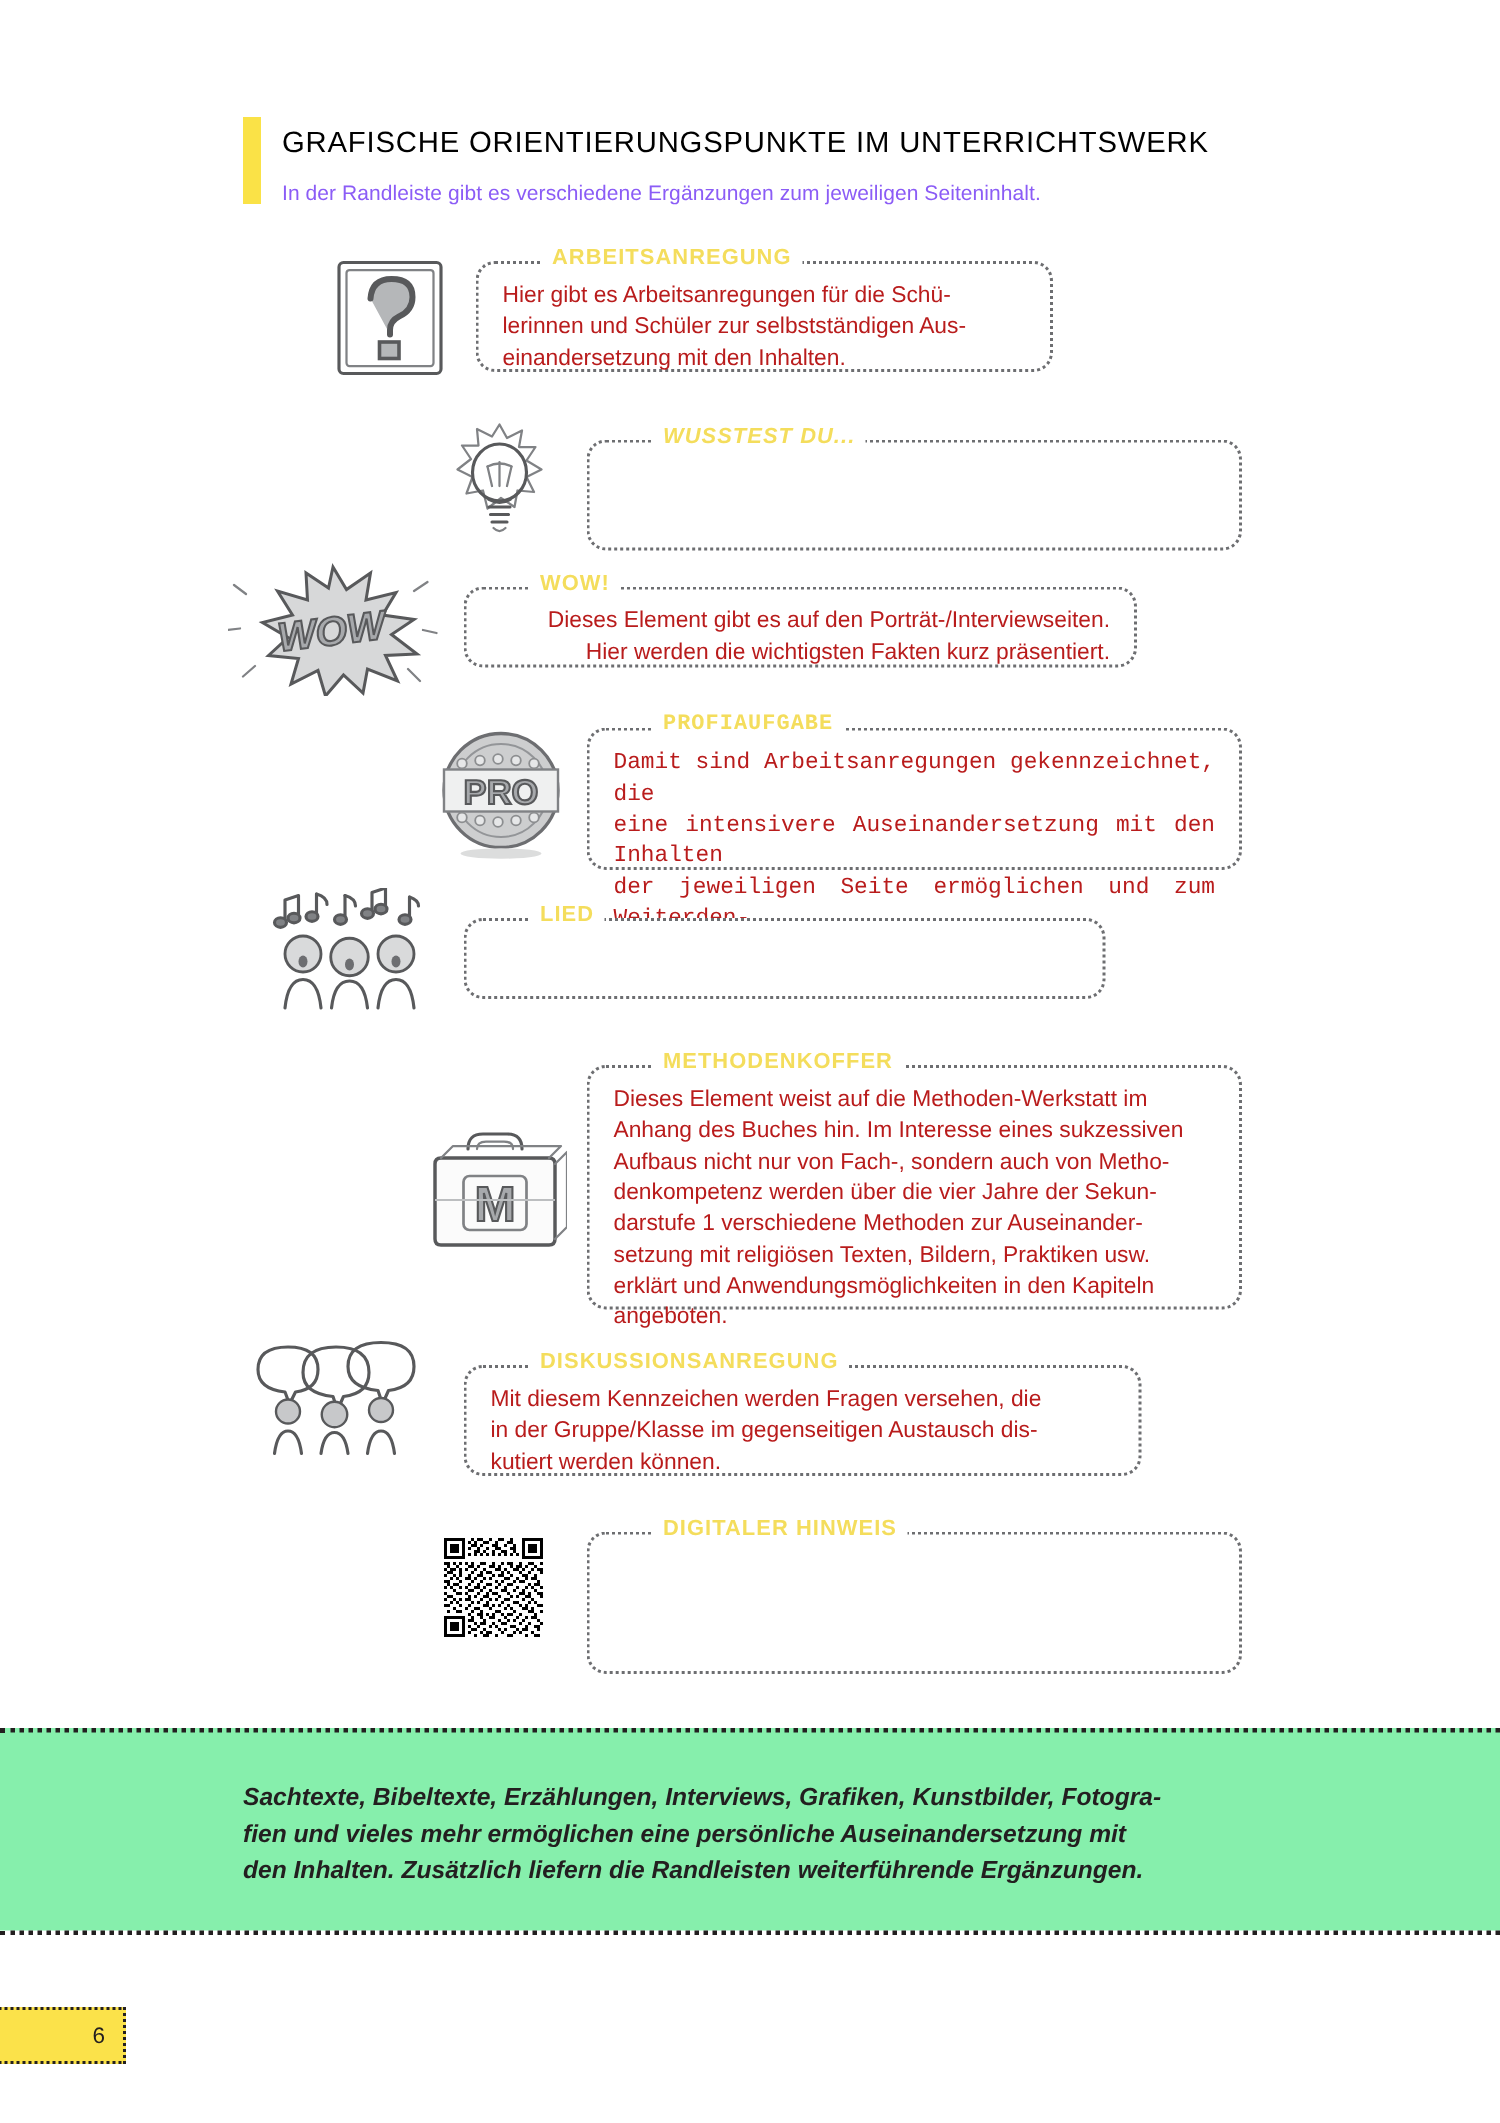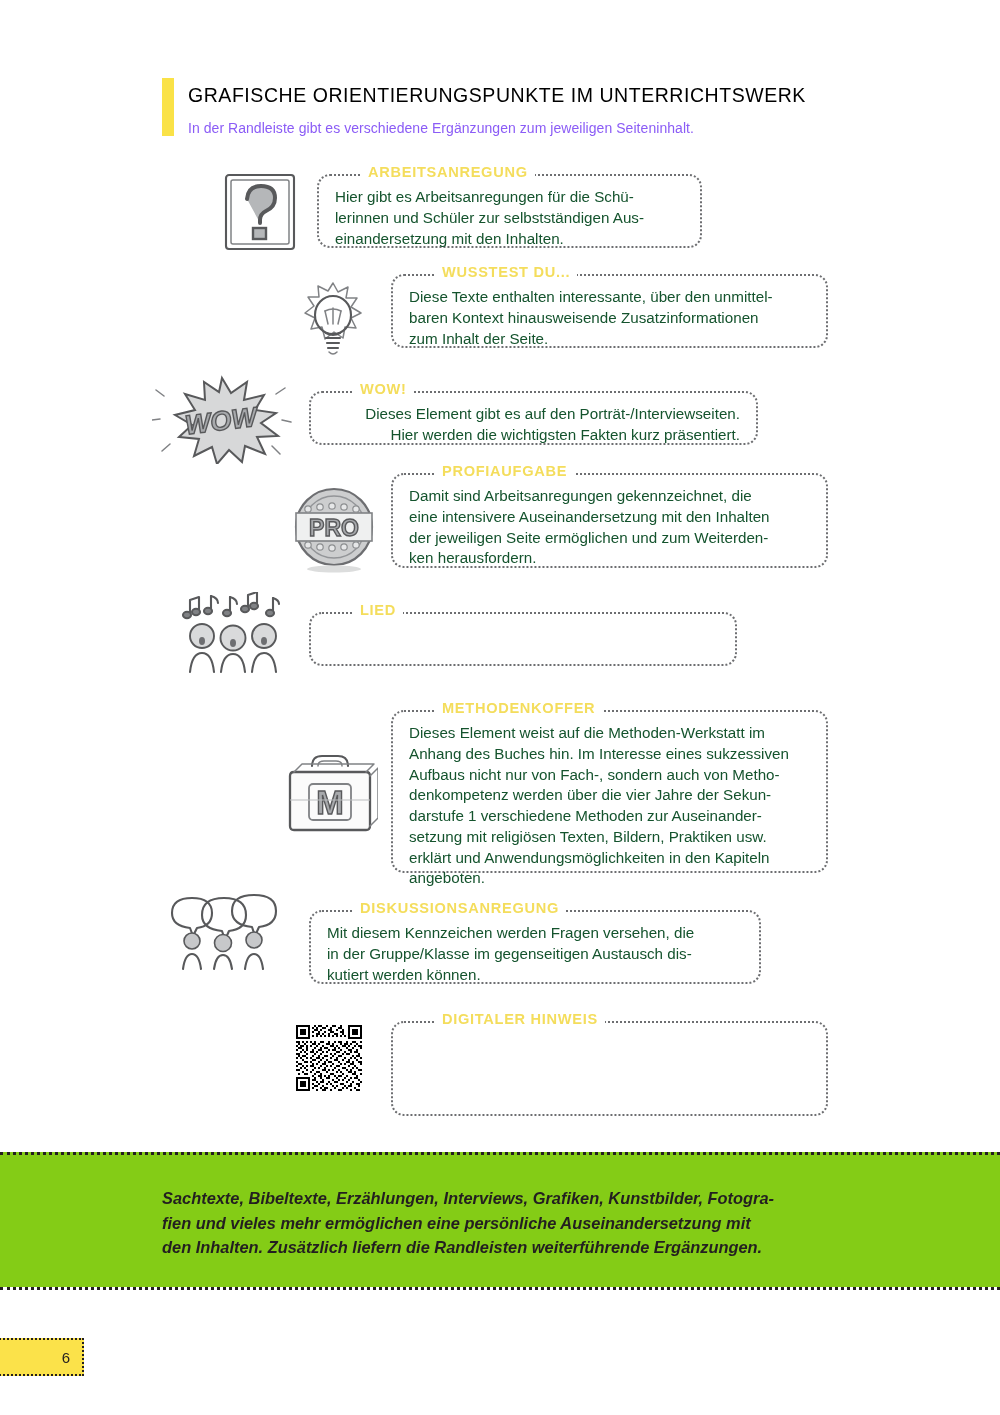--- a/index.html
+++ b/index.html
@@ -76,21 +76,21 @@
     position: absolute;
     box-sizing: border-box;
     border: 2.4px dotted #6d6e71;
     border-radius: 13px;
     background: #ffffff;
     padding: 11px 16px 10px 16px;
   }
   .bubble-text {
     font-size: 15.2px;
     line-height: 1.365;
-    color: #14532d;
+    color: #b91c1c;
     margin: 0;
     white-space: pre-line;
   }
   .bubble-text.justify { text-align: justify; text-align-last: left; }
 
   
   .bubble-label {
     position: absolute;
     top: -11px;
     left: 13px;
@@ -105,21 +105,21 @@
     margin-left: 29px;
   }
 
   
   .summary-band {
     position: absolute;
     left: 0;
     top: 1152px;
     width: 1000px;
     height: 135px;
-    background: #84cc16;
+    background: #86efac;
   }
   .band-dots-top, .band-dots-bottom {
     position: absolute;
     left: 0;
     width: 1000px;
     height: 0;
     border-top: 3.2px dotted #231f20;
   }
   .band-dots-top { top: 0px; }
   .band-dots-bottom { top: 135px; }
@@ -193,25 +193,22 @@
       <svg width="82" height="84" viewBox="0 0 82 84">
         <path d="M41 6 l5 9 l10-5 l-2 11 l11 0 l-6 9 l10 6 l-10 5 l5 10 l-11 -1 l-2 11 l-9 -6 l-9 7 l-3 -12 l-11 2 l4 -11 l-10 -5 l9 -7 l-6 -9 l11 0 l-1 -11 l10 5 z" class="sk-thin" stroke-width="1.8"></path>
         <ellipse cx="41" cy="38" rx="18" ry="19" class="sk" stroke-width="2.2"></ellipse>
         <path d="M33 34 l3 13 M41 31 l0 16 M49 34 l-3 13" class="sk-thin"></path>
         <path d="M33 34 q8 -4 16 0" class="sk-thin"></path>
         <path d="M34 56 q7 4 14 0" class="sk"></path>
         <path d="M34 61 h14 M35 66 h12 M36 71 h10" class="sk" stroke-width="2"></path>
         <path d="M37 75 q4 4 8 0" class="sk-thin"></path>
       </svg>
     </div>
-    <div class="bubble" style="left:391px; top:274px; width:437px; height:74px;">
+    <div class="bubble" style="left:391px; top:293px; width:437px; height:74px;font-style:italic;">
       <div class="bubble-label">WUSSTEST DU...</div>
-      <p class="bubble-text justify">Diese Texte enthalten interessante, über den unmittel-
-baren Kontext hinausweisende Zusatzinformationen
-zum Inhalt der Seite.</p>
     </div>
   </div>
 
   <div class="entry">
     <div class="icon-box" style="left:152px; top:374px;">
       <svg width="140" height="90" viewBox="0 0 140 90">
         <path d="M70 4 l9 15 l16 -11 l-3 18 l20 -5 l-9 15 l21 3 l-15 10 l17 13 l-21 1 l8 17 l-20 -8 l-3 16 l-13 -12 l-12 14 l-5 -17 l-18 9 l5 -17 l-20 -2 l13 -12 l-17 -10 l20 -5 l-10 -16 l20 6 l-1 -18 l15 10 z" fill="#d7d8d9" stroke="#58595b" stroke-width="2"></path>
         <text x="70" y="56" text-anchor="middle" font-size="27" font-style="italic" class="sk-txt" transform="rotate(-7 70 56)">WOW</text>
         <path d="M12 22 l-8 -6 M8 45 l-8 1 M18 70 l-8 7 M124 20 l9 -6 M130 46 l9 2 M120 72 l8 8" class="sk-thin"></path>
       </svg>
@@ -238,21 +235,21 @@
           <circle cx="20" cy="63" r="3.2"></circle>
             <circle cx="32" cy="65" r="3.2"></circle>
             <circle cx="44" cy="66" r="3.2"></circle>
           <circle cx="56" cy="65" r="3.2"></circle>
             <circle cx="68" cy="63" r="3.2"></circle>
         </g>
         <text x="46" y="54" text-anchor="middle" font-size="23" class="sk-txt" stroke-width="1.6">PRO</text>
         <ellipse cx="46" cy="87" rx="27" ry="3.5" fill="#dcdddd" stroke="none"></ellipse>
       </svg>
     </div>
-    <div class="bubble" style="left:391px; top:473px; width:437px; height:95px;">
+    <div class="bubble" style="left:391px; top:485px; width:437px; height:95px;font-family:Liberation Mono, monospace;">
       <div class="bubble-label">PROFIAUFGABE</div>
       <p class="bubble-text justify">Damit sind Arbeitsanregungen gekennzeichnet, die
 eine intensivere Auseinandersetzung mit den Inhalten
 der jeweiligen Seite ermöglichen und zum Weiterden-
 ken herausfordern.</p>
     </div>
   </div>
 
   <div class="entry">
     <div class="icon-box" style="left:180px; top:592px;">

